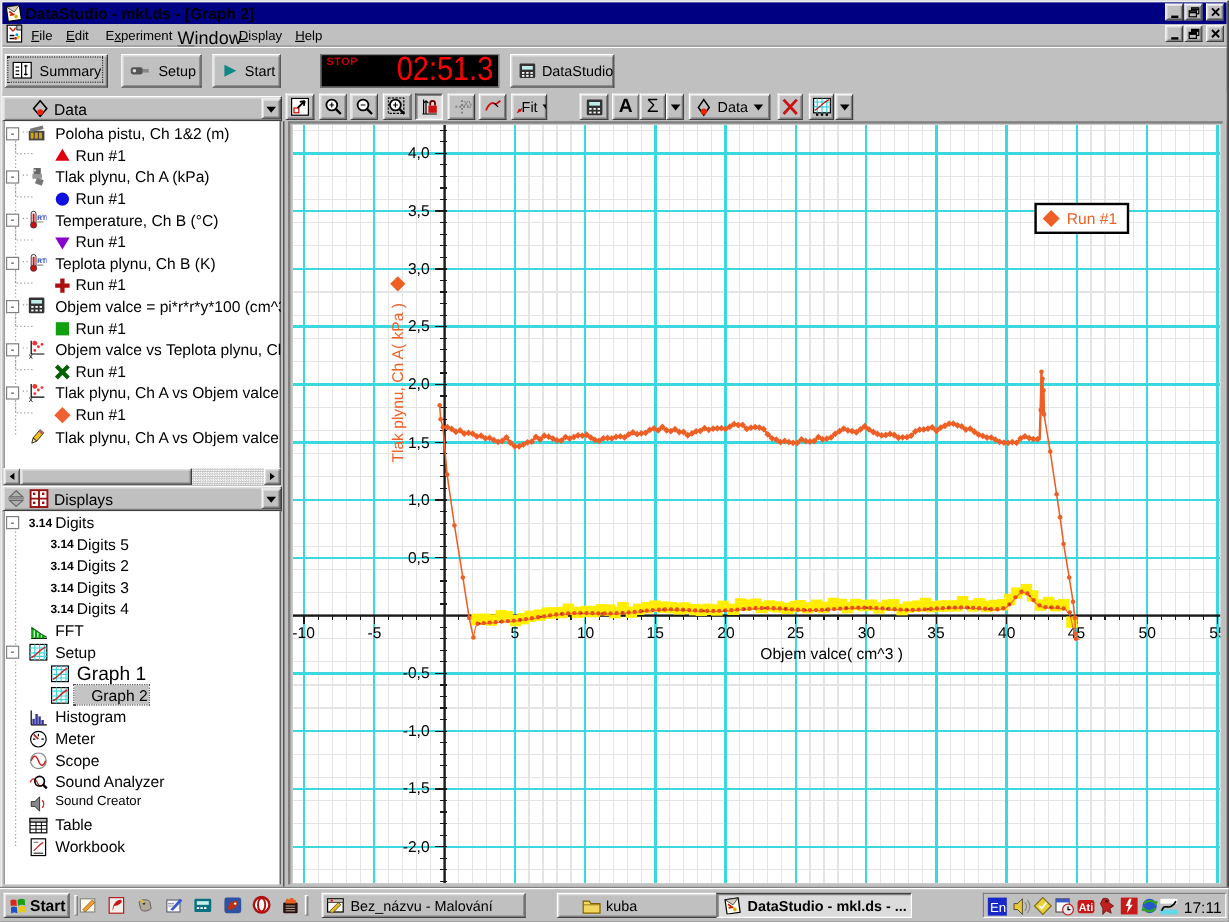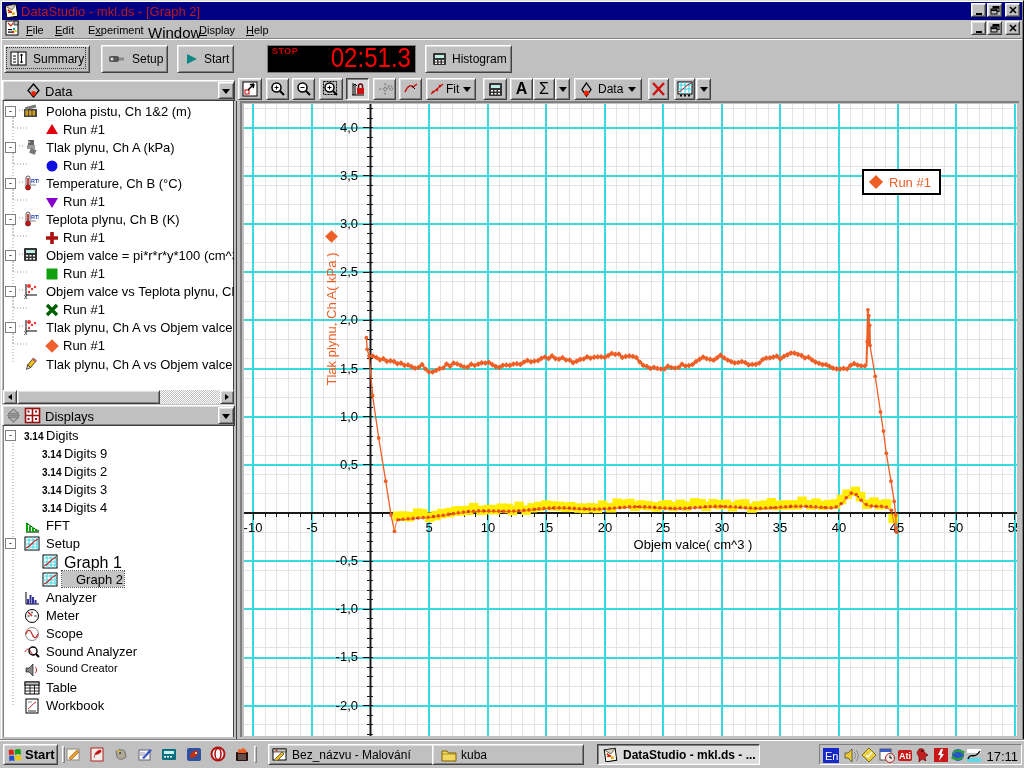--- a/index.html
+++ b/index.html
@@ -12,21 +12,21 @@
 <div class="abs" style="left:0;top:0;width:1024px;height:768px;border:1px solid;border-color:#dfdfdf #000 #000 #dfdfdf;box-shadow:inset 1px 1px 0 #fff,inset -1px -1px 0 #808080"></div>
 <div class="abs" style="left:2px;top:2px;width:1020px;height:18px;background:#000082"></div>
 <svg class="abs" style="left:4px;top:3px" width="16" height="16">
     <g transform="rotate(-8 8 8)">
       <rect x="2" y="2" width="11" height="12" fill="#fffef0" stroke="#000"></rect>
       <path d="M2 2 L13 2 L8 7 Z" fill="#d8d0c0" stroke="#000" stroke-width="0.5"></path>
       <path d="M4 6 l3 3 M4 9 h4" stroke="#cc2200" stroke-width="1.4"></path>
       <circle cx="9" cy="11" r="1.5" fill="#ddaa00"></circle>
     </g>
   </svg>
-<div class="abs" style="left:21px;top:4px;color:#b91c1c;font-size:13px;font-weight:normal">DataStudio - mkl.ds - [Graph 2]</div>
+<div class="abs" style="left:21px;top:4px;color:#000000;font-size:13px;font-weight:bold">DataStudio - mkl.ds - [Graph 2]</div>
 <div class="abs raised2 titlebtn" style="left:971px;top:3px;height:14px">
     <svg width="12" height="12">
       <rect x="3" y="9" width="6" height="2" fill="#000"></rect>
     </svg>
   </div>
 <div class="abs raised2 titlebtn" style="left:987px;top:3px;height:14px">
     <svg width="12" height="12">
       <rect x="4" y="2.5" width="6" height="5" fill="none" stroke="#000"></rect>
       <rect x="4" y="3" width="6" height="1.6" fill="#000"></rect>
       <rect x="2" y="5" width="6" height="5" fill="#c0c0c0" stroke="#000"></rect>
@@ -109,21 +109,21 @@
       <rect x="3" y="3" width="9" height="3" fill="#bfeee8"></rect>
       <g fill="#fff">
         <rect x="3" y="8" width="2" height="1.5"></rect>
         <rect x="6.5" y="8" width="2" height="1.5"></rect>
         <rect x="10" y="8" width="2" height="1.5"></rect>
         <rect x="3" y="10.5" width="2" height="1.5"></rect>
         <rect x="6.5" y="10.5" width="2" height="1.5"></rect>
         <rect x="10" y="10.5" width="2" height="1.5"></rect>
       </g>
     </svg>
-    <span style="font-size:12px;margin-left:5px">Histogram</span>
+    <span style="font-size:12px;margin-left:5px">DataStudio</span>
   </div>
 <div class="abs" style="left:2px;top:76px;width:1020px;height:25px;background:#c0c0c0"></div>
 <div class="abs raised2 tb" style="left:238px;top:78px;width:24px">
     <svg width="16" height="16">
       <rect x="1" y="1" width="14" height="14" fill="#fff" stroke="#000"></rect>
       <rect x="3" y="9" width="4" height="4" fill="none" stroke="#cc0000"></rect>
       <path d="M6 9 L12 3 M12 3 l-4.2 0.8 M12 3 l-0.8 4.2" stroke="#000" stroke-width="1.5" fill="none"></path>
     </svg>
   </div>
 <div class="abs raised2 tb" style="left:266px;top:78px;width:23px">
@@ -162,21 +162,21 @@
       </g>
       <text x="9.5" y="7.5" font-size="8" fill="#808080">xy</text>
     </svg>
   </div>
 <div class="abs raised2 tb" style="left:399px;top:78px;width:23px">
     <svg width="16" height="16">
       <path d="M2 11 C5 4 8 4 10 6 L14 3" stroke="#cc1111" fill="none" stroke-width="1.5"></path>
       <path d="M9 5 l3 3" stroke="#000"></path>
     </svg>
   </div>
-<div class="abs raised2 tb row" style="left:426px;top:78px;width:50px;justify-content:flex-start">
+<div class="abs raised2 tb row" style="left:426px;top:78px;width:30px;justify-content:flex-start">
     <svg width="17" height="16" style="margin-left:2px">
       <path d="M2 13 L14 3" stroke="#cc1111" stroke-width="1.2"></path>
       <g fill="#cc1111">
         <circle cx="4" cy="11" r="1.3"></circle>
         <circle cx="8" cy="9" r="1.3"></circle>
         <circle cx="11" cy="5" r="1.3"></circle>
       </g>
     </svg>
     <span style="font-size:12px">Fit</span>
     <svg width="12" height="8" style="margin-left:3px">
@@ -416,21 +416,21 @@
     <path d="M10 8 V 280" stroke="#999" stroke-dasharray="1 2" fill="none"></path>
   </svg>
 <div class="abs" style="left:5px;top:430px;width:11px;height:11px;background:#fff;border:1px solid #808080;font-size:9px;line-height:9px;text-align:center">-</div>
 <div class="abs" style="left:24px;top:428px;width:20px;height:16px"><svg width="20" height="12">
       <text x="0" y="10" font-size="10" font-weight="bold" fill="#000" font-family="Liberation Sans">3.14</text>
     </svg></div>
 <div class="abs" style="left:46px;top:428px;font-size:13px;white-space:nowrap">Digits</div>
 <div class="abs" style="left:42px;top:446px;width:20px;height:16px"><svg width="20" height="12">
       <text x="0" y="10" font-size="10" font-weight="bold" fill="#000" font-family="Liberation Sans">3.14</text>
     </svg></div>
-<div class="abs" style="left:64px;top:446px;font-size:13px;white-space:nowrap">Digits 9</div>
+<div class="abs" style="left:64px;top:446px;font-size:13px;white-space:nowrap">Digits 5</div>
 <div class="abs" style="left:42px;top:464px;width:20px;height:16px"><svg width="20" height="12">
       <text x="0" y="10" font-size="10" font-weight="bold" fill="#000" font-family="Liberation Sans">3.14</text>
     </svg></div>
 <div class="abs" style="left:64px;top:464px;font-size:13px;white-space:nowrap">Digits 2</div>
 <div class="abs" style="left:42px;top:482px;width:20px;height:16px"><svg width="20" height="12">
       <text x="0" y="10" font-size="10" font-weight="bold" fill="#000" font-family="Liberation Sans">3.14</text>
     </svg></div>
 <div class="abs" style="left:64px;top:482px;font-size:13px;white-space:nowrap">Digits 3</div>
 <div class="abs" style="left:42px;top:500px;width:20px;height:16px"><svg width="20" height="12">
       <text x="0" y="10" font-size="10" font-weight="bold" fill="#000" font-family="Liberation Sans">3.14</text>
@@ -475,21 +475,21 @@
 <div class="abs" style="left:76px;top:572px;font-size:13px;white-space:nowrap">Graph 2</div>
 <div class="abs" style="left:24px;top:590px;width:20px;height:16px"><svg width="17" height="16">
       <path d="M2 14 h13 M2 14 V2" stroke="#000"></path>
       <g fill="#339">
         <rect x="3" y="9" width="2" height="5"></rect>
         <rect x="5.5" y="5" width="2" height="9"></rect>
         <rect x="8" y="7" width="2" height="7"></rect>
         <rect x="10.5" y="10" width="2" height="4"></rect>
       </g>
     </svg></div>
-<div class="abs" style="left:46px;top:590px;font-size:13px;white-space:nowrap">Analyzer</div>
+<div class="abs" style="left:46px;top:590px;font-size:13px;white-space:nowrap">Histogram</div>
 <div class="abs" style="left:24px;top:608px;width:20px;height:16px"><svg width="17" height="16">
       <circle cx="8" cy="8" r="6.5" fill="#fff" stroke="#000"></circle>
       <path d="M8 8 L4 4" stroke="#c22" stroke-width="1.5"></path>
       <path d="M3.5 8 h2 M8 3.5 v2 M12.5 8 h-2" stroke="#000"></path>
     </svg></div>
 <div class="abs" style="left:46px;top:608px;font-size:13px;white-space:nowrap">Meter</div>
 <div class="abs" style="left:24px;top:626px;width:20px;height:16px"><svg width="17" height="16">
       <circle cx="8" cy="8" r="6.5" fill="#fff" stroke="#888"></circle>
       <path d="M2 8 C4 3 6 3 8 8 S12 13 14 8" stroke="#c22" fill="none" stroke-width="1.2"></path>
     </svg></div>
@@ -1006,21 +1006,21 @@
   </svg>
 <div class="abs raised2 row" style="left:268px;top:744px;width:170px;height:21px;padding-left:3px">
     <svg width="16" height="15">
       <rect x="1" y="2" width="13" height="11" fill="#fff" stroke="#000"></rect>
       <path d="M1 2 h13 v3 h-13 z" fill="#c8c4bc" stroke="#000" stroke-width="0.6"></path>
       <path d="M3 12 L10 5 l2 2 -7 7" fill="#e8b820" stroke="#000" stroke-width="0.5"></path>
       <circle cx="4.5" cy="3.5" r="1" fill="#d02020"></circle>
     </svg>
     <span style="font-size:12px;margin-left:4px;white-space:nowrap">Bez_názvu - Malování</span>
   </div>
-<div class="abs raised2 row" style="left:432px;top:744px;width:152px;height:21px;padding-left:8px">
+<div class="abs raised2 row" style="left:464px;top:744px;width:152px;height:21px;padding-left:20px">
     <svg width="16" height="14">
       <path d="M1 3 h5 l1.5 2 H15 v8 H1 Z" fill="#f0d860" stroke="#806000"></path>
       <path d="M1 6 h14" stroke="#806000" stroke-width="0.6"></path>
     </svg>
     <span style="font-size:12px;margin-left:4px">kuba</span>
   </div>
 <div class="abs pressed row" style="left:597px;top:744px;width:163px;height:21px;padding-left:5px;background:#dcdcdc">
     <svg width="16" height="15">
       <g transform="rotate(-8 8 8)">
         <rect x="2" y="2" width="11" height="12" fill="#fffef0" stroke="#000"></rect>

